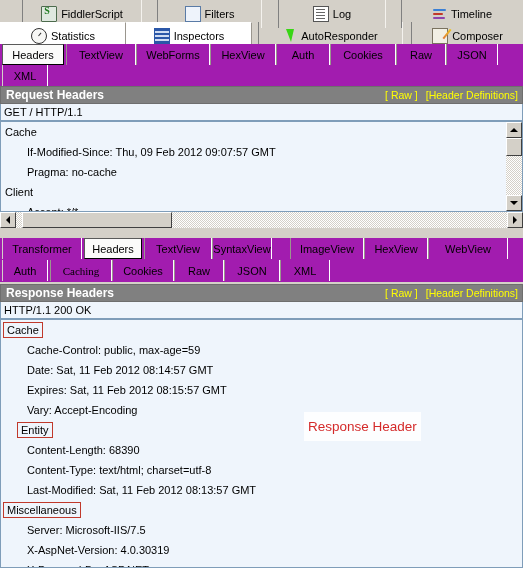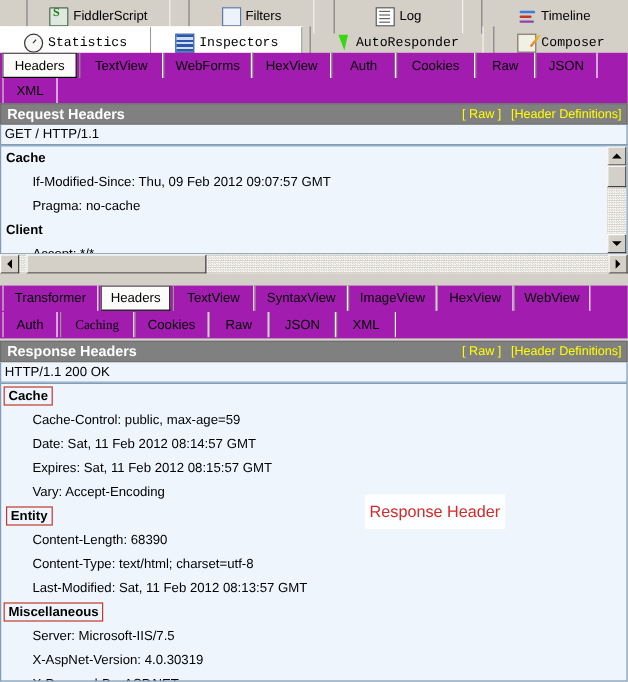--- a/index.html
+++ b/index.html
@@ -10,21 +10,21 @@
     font-size:11px;color:#000;
     -webkit-font-smoothing:none;
   }
   
   .toptabs{
     position:absolute;left:0;top:0;width:523px;height:44px;
     background:#d4d0c8;
   }
   .ttrow{position:absolute;left:0;width:523px;height:22px;}
   .ttrow.r1{top:0;}
-  .ttrow.r2{top:22px;font-family:Liberation Mono, monospace;}
+  .ttrow.r2{top:22px;}
   .ttab{
     position:absolute;top:0;height:28px;
     display:flex;align-items:center;justify-content:center;
     box-sizing:border-box;
     border-left:1px solid #808080;
     border-right:1px solid #f4f2ee;
     color:#000;white-space:nowrap;
     font-size:11px;
   }
   .ttab.sel{
@@ -95,21 +95,21 @@
     background:#eff5fc;border:1px solid #7f9db9;border-top:none;
     display:flex;align-items:center;padding-left:3px;
     font-size:11px;color:#000;
   }
   .listbox{
     position:absolute;left:0;box-sizing:border-box;
     background:#eff5fc;border:1px solid #7f9db9;
     overflow:hidden;
   }
   .hrow{position:relative;height:20px;line-height:20px;white-space:nowrap;font-size:11px;}
-  .hgroup{font-weight:bold;padding-left:4px;}
+  .hgroup{font-weight:normal;padding-left:4px;}
   .hitem{padding-left:26px;}
   .boxed{
     display:inline-block;line-height:14px;padding:0 3px;
     border:1px solid #c0392b;background:transparent;
     position:relative;top:0px;
   }
 
   
   .vsb{position:absolute;top:0;right:0;width:16px;background:#d4d0c8;}
   .hsb{position:absolute;left:0;bottom:0;height:16px;background:#d4d0c8;}
@@ -277,30 +277,30 @@
 <div class="tabstrip" style="top:238px;height:44px;">
   <div class="txtab first" style="left:2px;top:0;width:80px;">
     <span>Transformer</span>
   </div>
   <div class="txtab sel" style="left:84px;top:0;width:58px;">
     <span>Headers</span>
   </div>
   <div class="txtab" style="left:144px;top:0;width:68px;">
     <span>TextView</span>
   </div>
-  <div class="txtab" style="left:212px;top:0;width:78px;">
+  <div class="txtab" style="left:212px;top:0;width:60px;">
     <span>SyntaxView</span>
   </div>
   <div class="txtab" style="left:290px;top:0;width:74px;">
     <span>ImageView</span>
   </div>
   <div class="txtab" style="left:364px;top:0;width:64px;">
     <span>HexView</span>
   </div>
-  <div class="txtab" style="left:428px;top:0;width:64px;">
+  <div class="txtab" style="left:428px;top:0;width:80px;">
     <span>WebView</span>
   </div>
 
   <div class="txtab first" style="left:2px;top:22px;width:46px;">
     <span>Auth</span>
   </div>
   <div class="txtab" style="left:50px;top:22px;width:62px;font-family:Liberation Serif, serif;">
     <span>Caching</span>
   </div>
   <div class="txtab" style="left:112px;top:22px;width:62px;">
@@ -342,21 +342,21 @@
     <div class="hrow hitem">
       <span>Date: Sat, 11 Feb 2012 08:14:57 GMT</span>
     </div>
     <div class="hrow hitem">
       <span>Expires: Sat, 11 Feb 2012 08:15:57 GMT</span>
     </div>
     <div class="hrow hitem">
       <span>Vary: Accept-Encoding</span>
     </div>
 
-    <div class="hrow hgroup" style="padding-left:4px;">
+    <div class="hrow hgroup" style="padding-left:16px;">
       <span class="boxed">Entity</span>
     </div>
     <div class="hrow hitem">
       <span>Content-Length: 68390</span>
     </div>
     <div class="hrow hitem">
       <span>Content-Type: text/html; charset=utf-8</span>
     </div>
     <div class="hrow hitem">
       <span>Last-Modified: Sat, 11 Feb 2012 08:13:57 GMT</span>

